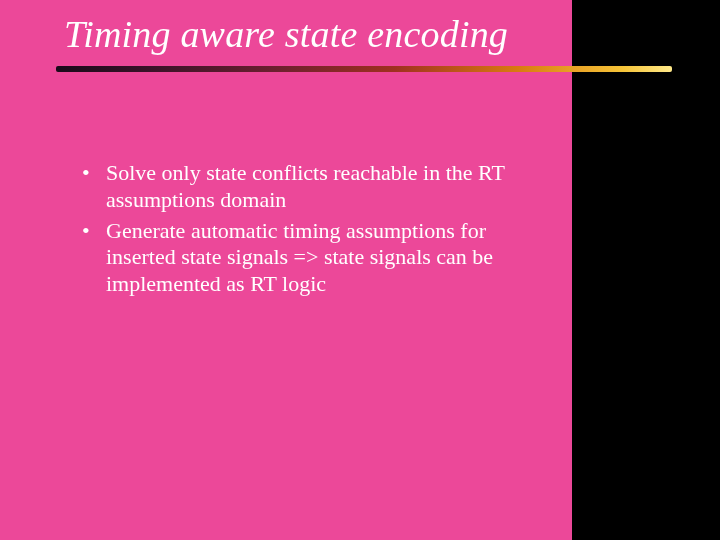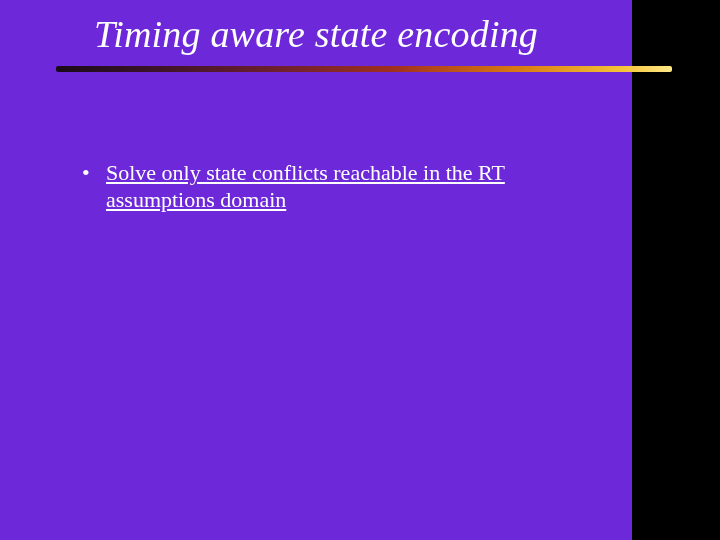--- a/index.html
+++ b/index.html
@@ -5,24 +5,24 @@
   html, body {
     margin: 0;
     padding: 0;
     width: 720px;
     height: 540px;
     background: #000;
     overflow: hidden;
     font-family: "Times New Roman", Times, serif;
   }
   .slide {
-    width: 632px;
+    width: 572px;
     height: 540px;
     position: relative;
-    background: #6d28d9;
+    background: #ec4899;
     box-sizing: border-box;
   }
   .title {
     position: absolute;
     top: 12px;
     left: 0;
     right: 0;
     text-align: center;
     color: #fff;
     font-style: italic;
@@ -52,21 +52,20 @@
     left: 82px;
     right: 60px;
     color: #fff;
     font-size: 22px;
     line-height: 1.22;
   }
   .bullet-list {
     list-style: none;
     padding: 0;
     margin: 0;
-    text-decoration: underline;
   }
   .bullet-list li {
     position: relative;
     padding-left: 24px;
     margin-bottom: 4px;
   }
   .bullet-list li::before {
     content: "•";
     position: absolute;
     left: 0;
@@ -78,15 +77,16 @@
 </style>
 </head>
 <body>
 
 <div class="slide">
   <div class="title">Timing aware state encoding</div>
   <div class="divider"></div>
   <div class="body">
     <ul class="bullet-list">
       <li>Solve only state conflicts reachable in the RT assumptions domain</li>
+      <li>Generate automatic timing assumptions for inserted state signals =&gt; state signals can be implemented as RT logic</li>
     </ul>
   </div>
 </div>
 
 </body></html>

